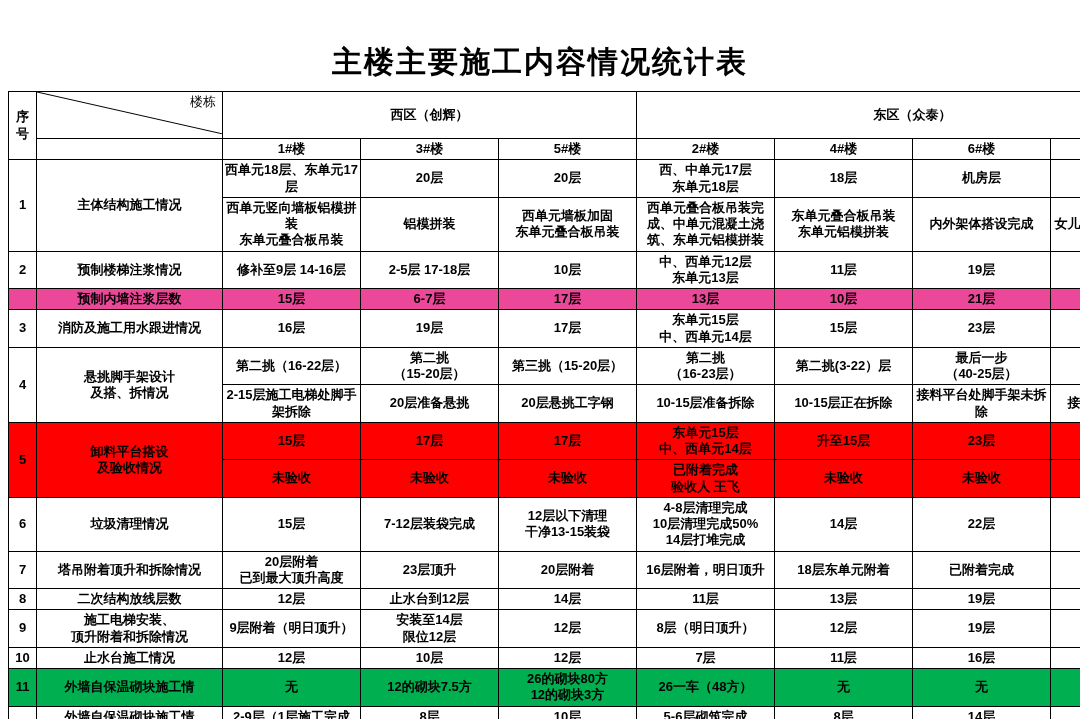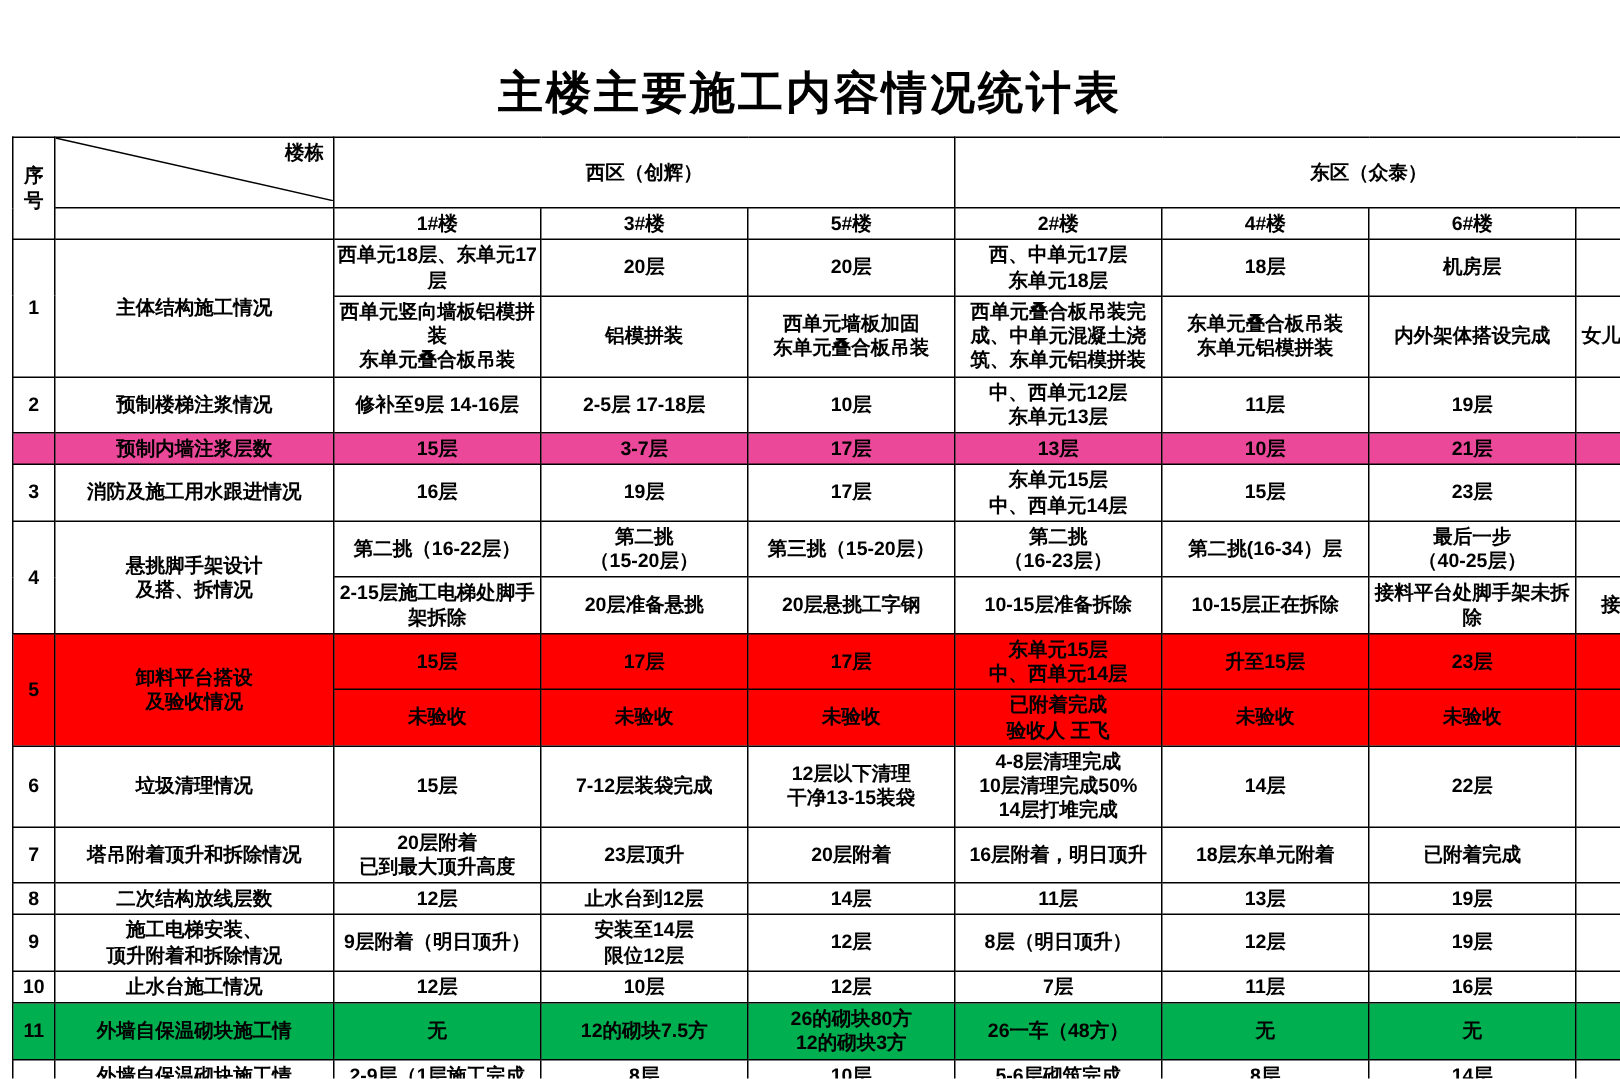--- a/index.html
+++ b/index.html
@@ -49,21 +49,21 @@
   .hdr-corner {
     position: relative;
     height: 42px;
     padding: 0;
   }
   .hdr-corner .lbl-row {
     position: absolute;
     top: 2px;
     right: 6px;
     font-size: 13px;
-    font-weight: bold;
+    font-weight: normal;
   }
   .hdr-corner .diag {
     position: absolute;
     inset: 0;
   }
   .idx-cell { font-size: 14px; }
   .yellow { background: #ec4899; }
   .red { background: #ff0000; color: #000; }
   .green { background: #00b050; }
   .sub { font-size: 12px; }
@@ -198,21 +198,21 @@
         </tr>
         <tr>
           <td class="idx-cell yellow" rowspan="1"></td>
           <td class="yellow" rowspan="1">
             <div>预制内墙注浆层数</div>
           </td>
           <td class="sub yellow">
             <div>15层</div>
           </td>
           <td class="sub yellow">
-            <div>3-7层</div>
+            <div>6-7层</div>
           </td>
           <td class="sub yellow">
             <div>17层</div>
           </td>
           <td class="sub yellow">
             <div>13层</div>
           </td>
           <td class="sub yellow">
             <div>10层</div>
           </td>
@@ -265,21 +265,21 @@
             <div>（15-20层）</div>
           </td>
           <td class="sub">
             <div>第三挑（15-20层）</div>
           </td>
           <td class="sub">
             <div>第二挑</div>
             <div>（16-23层）</div>
           </td>
           <td class="sub">
-            <div>第二挑(16-34）层</div>
+            <div>第二挑(3-22）层</div>
           </td>
           <td class="sub">
             <div>最后一步</div>
             <div>（40-25层）</div>
           </td>
           <td class="sub">
             <div>最后一步</div>
             <div>（20-25层）</div>
           </td>
         </tr>

